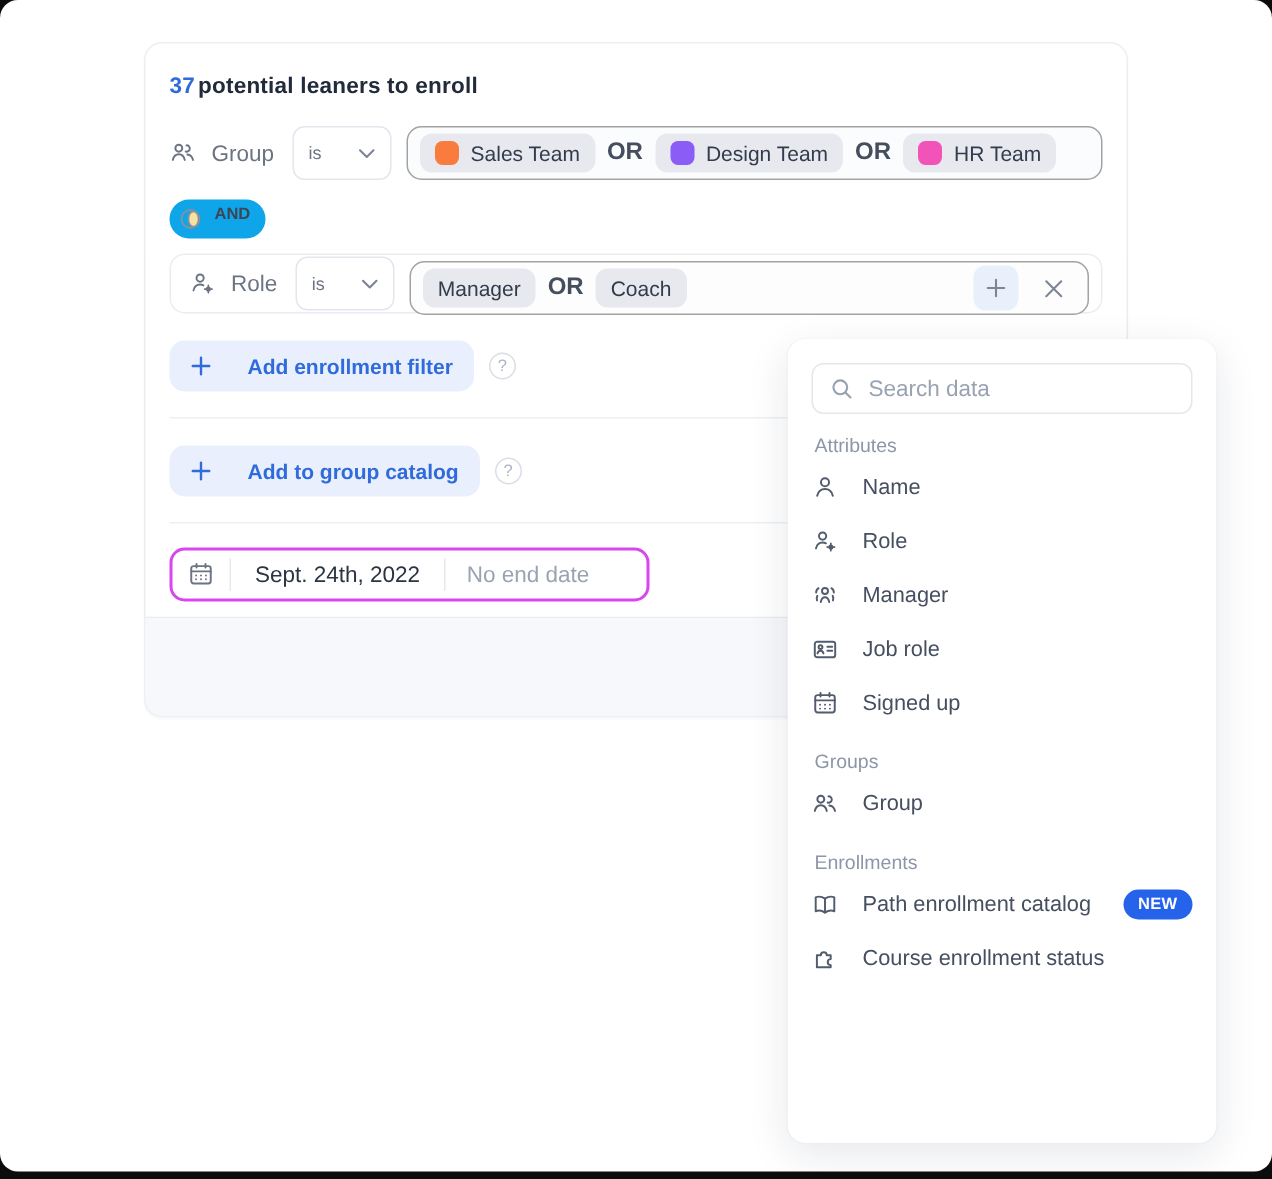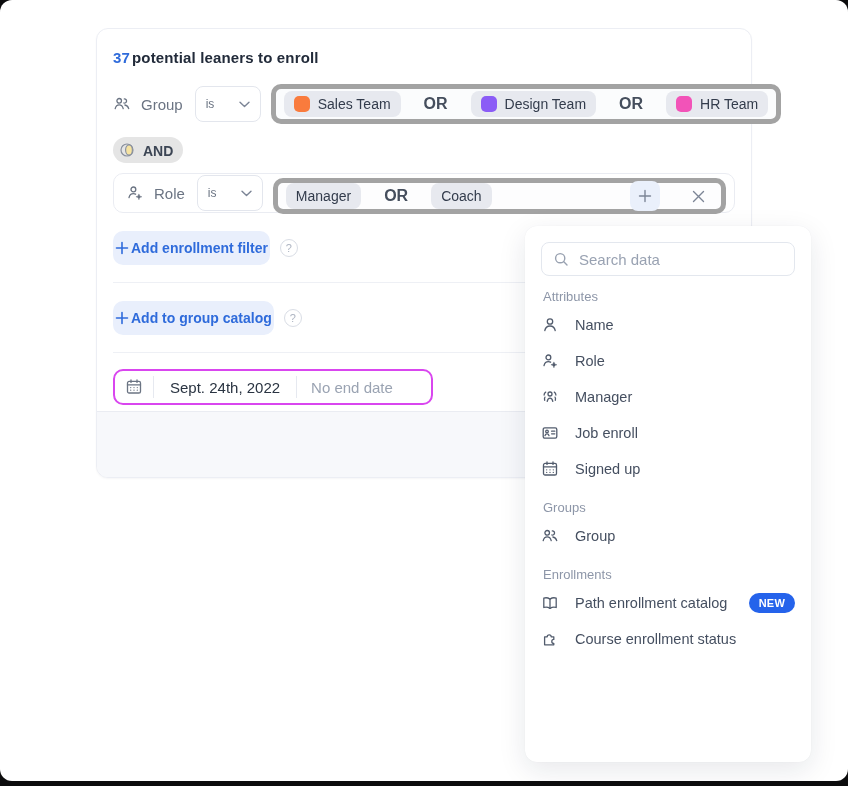--- a/index.html
+++ b/index.html
@@ -16,42 +16,42 @@
   .title { font-size:15px; font-weight:700; color:#222B3A; margin-bottom:18px; letter-spacing:.01em; }
   .title .count { color:#2F6BDB; margin-right:2px; }
 
   .filter-line { display:flex; align-items:center; gap:10px; }
   .attr-icon { color:#6B7483; display:flex; flex:none; }
   .attr-label { color:#6B7483; font-size:15px; margin-right:2px; }
   .op-select { width:66px; height:36px; border:1px solid #E3E6ED; border-radius:8px; background:#fff;
                display:flex; align-items:center; justify-content:space-between; padding:0 10px;
                color:#6B7483; font-size:12px; cursor:pointer; flex:none; }
   .chev { color:#7C8596; display:flex; }
-  .value-box { flex:1; min-height:36px; border:5px solid #a3a3a3; border-radius:10px; background:#FBFCFD;
-               display:flex; align-items:center; gap:23px; padding:2px 8px; }
+  .value-box { flex:1; min-height:36px; border:1px solid #a3a3a3; border-radius:10px; background:#FBFCFD;
+               display:flex; align-items:center; gap:8px; padding:2px 8px; }
   .pill { background:#E7E9EF; border-radius:8px; padding:5px 10px; font-size:14px; color:#333C4C;
           display:flex; align-items:center; gap:8px; white-space:nowrap; cursor:pointer; }
   .dot { width:16px; height:16px; border-radius:5px; flex:none; }
   .or { font-size:16px; font-weight:700; color:#454E5D; }
 
-  .and-badge { display:inline-flex; align-items:flex-end; gap:6px; background:#e5e5e5; border-radius:14px;
-               padding:4px 10px 4px 6px; font-size:14px; font-weight:700; color:#3C4554; margin:13px 0 10px 0; cursor:pointer; }
+  .and-badge { display:inline-flex; align-items:flex-start; gap:6px; background:#0ea5e9; border-radius:14px;
+               padding:4px 10px 4px 6px; font-size:11px; font-weight:700; color:#3C4554; margin:13px 0 10px 0; cursor:pointer; }
 
   .role-row { border:1px solid #EAECF2; border-radius:10px; padding:2px 8px 2px 12px;
               display:flex; align-items:center; gap:10px; height:40px; }
   .role-row .value-box { background:#FDFDFE; align-self:stretch; margin:2px 0; }
   .spacer { flex:1; }
   .plus-btn { width:30px; height:30px; border-radius:8px; background:#EAF0FB; display:flex;
               align-items:center; justify-content:center; color:#7C8596; cursor:pointer; flex:none; }
   .x-btn { width:30px; height:30px; display:flex; align-items:center; justify-content:center;
            color:#7C8596; cursor:pointer; flex:none; }
 
   .btn-row { display:flex; align-items:center; gap:10px; margin-top:18px; }
-  .soft-btn { display:inline-flex; align-items:center; gap:2px; background:#E9EFFC; color:#2F6BDB;
-              font-weight:700; font-size:14px; border-radius:10px; padding:9px 2px; border:none; cursor:pointer;
+  .soft-btn { display:inline-flex; align-items:center; gap:24px; background:#E9EFFC; color:#2F6BDB;
+              font-weight:700; font-size:14px; border-radius:10px; padding:9px 14px; border:none; cursor:pointer;
               font-family:inherit; }
   .soft-btn .plus-glyph { display:flex; }
   .help { width:18px; height:18px; border-radius:50%; border:1px solid #D9DDE5; color:#ADB4C2;
           font-size:11px; display:flex; align-items:center; justify-content:center; cursor:pointer; }
   .divider { height:1px; background:#EEF0F5; margin-top:17px; }
 
   .date-box { width:320px; height:36px; border:2px solid #d946ef; border-radius:10px; display:flex;
               align-items:center; margin-top:16px; background:#fff; }
   .date-box .cal { color:#6B7483; display:flex; padding:0 10px; cursor:pointer; }
   .vsep { width:1px; height:22px; background:#E6E9F0; }
@@ -284,21 +284,21 @@
 
     <div class="panel-item">
       <span class="item-icon">
         <svg width="18" height="18" viewBox="0 0 18 18" fill="none" stroke="currentColor" stroke-width="1.3" stroke-linecap="round" stroke-linejoin="round">
           <rect x="2.2" y="3.8" width="13.6" height="10.4" rx="1.6"></rect>
             <circle cx="6" cy="7.4" r="1.3"></circle>
           <path d="M4 11.6c.3-1.2 1-1.8 2-1.8s1.7.6 2 1.8"></path>
             <path d="M10.6 7.2h3.2M10.6 9.8h3.2"></path>
         </svg>
       </span>
-      <span class="item-label">Job enroll</span>
+      <span class="item-label">Job role</span>
     </div>
 
 
     <div class="panel-item">
       <span class="item-icon">
         <svg width="18" height="18" viewBox="0 0 18 18" fill="none" stroke="currentColor" stroke-width="1.3" stroke-linecap="round" stroke-linejoin="round">
           <rect x="2.5" y="3.4" width="13" height="11.6" rx="1.6"></rect>
             <path d="M2.5 6.9h13"></path>
             <path d="M6 1.9v2.5M12 1.9v2.5"></path>
           <circle cx="5.7" cy="9.8" r=".65" fill="currentColor" stroke="none"></circle>

